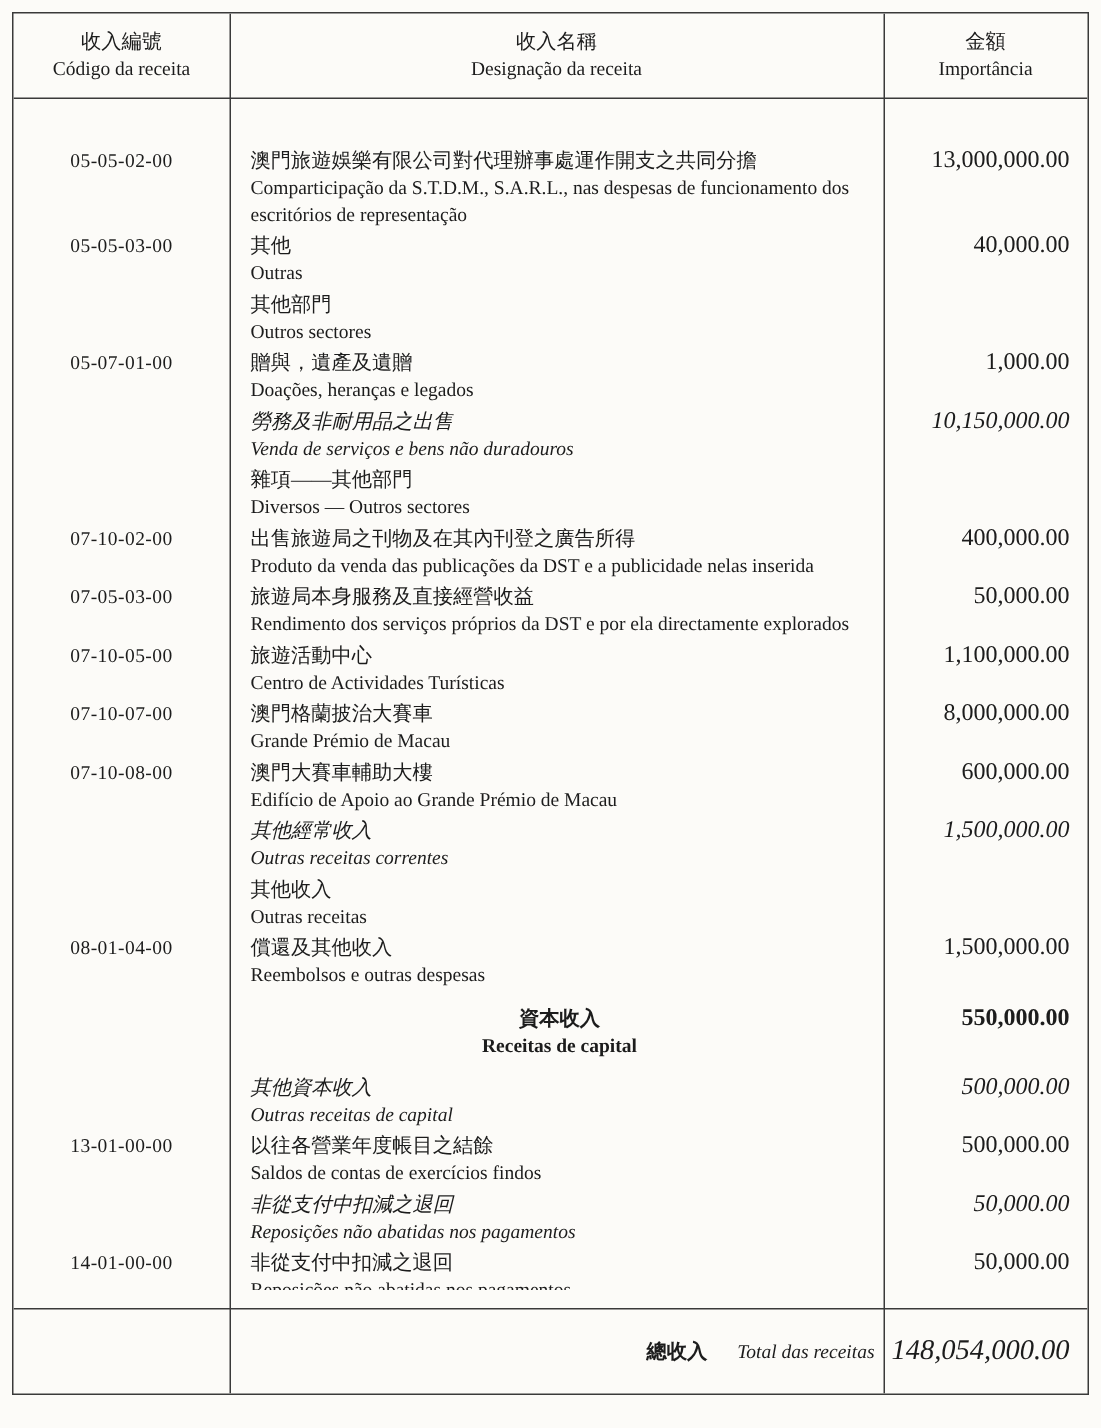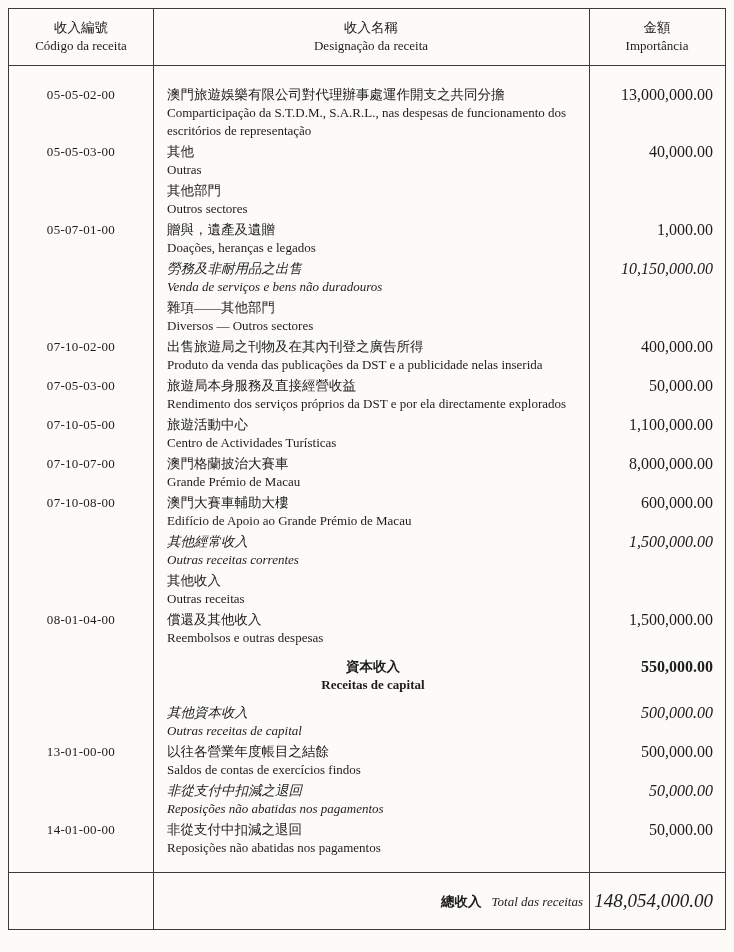--- a/index.html
+++ b/index.html
@@ -9,21 +9,21 @@
     font-family:"Liberation Serif","DejaVu Serif",serif;
     color:#1c1c1c;
   }
   .page{
     width:734px;height:952px;background:#fcfbf8;
     position:relative;padding:8px;box-sizing:border-box;
   }
   .doc-table{
     position:relative;width:718px;height:922px;
     border:1px solid #3a3a3a;box-sizing:border-box;
-    display:flex;flex-direction:column;overflow:hidden;
+    display:flex;flex-direction:column;overflow:hidden;gap:12px;
   }
   .vline{position:absolute;top:0;bottom:0;width:1px;background:#3a3a3a;}
   .vline.v1{left:144px;}
   .vline.v2{left:580px;}
   .section{display:flex;}
   .header{height:56px;border-bottom:1px solid #3a3a3a;align-items:center;flex:0 0 auto;}
   .header .cell{text-align:center;}
   .header .col-desc{padding:0;}
   .tbody{flex:1 1 auto;display:flex;flex-direction:column;padding-top:20px;overflow:hidden;}
   .total{height:56px;border-top:1px solid #3a3a3a;align-items:center;flex:0 0 auto;}
@@ -33,21 +33,21 @@
   .zh{font-size:13.5px;line-height:18px;}
   .pt{font-size:13px;line-height:18px;}
   .row{display:flex;margin-bottom:3px;align-items:flex-start;}
   .row .col-code{text-align:center;font-size:13px;line-height:18px;letter-spacing:.3px;}
   .row .col-amt{font-size:16px;line-height:18px;}
   .row.italic .col-desc,.row.italic .col-amt{font-style:italic;}
   .row.bold-center{font-weight:bold;margin:8px 0 10px;}
   .row.bold-center .col-desc{text-align:center;}
   .total .col-desc{text-align:right;padding-right:6px;}
   .total-zh{font-weight:bold;font-size:13.5px;}
-  .total-pt{font-style:italic;font-size:13px;margin-left:6px;}
+  .total-pt{font-style:italic;font-size:13px;margin-left:16px;}
   .total .col-amt{font-style:italic;font-size:19px;}
 </style>
 </head>
 <body>
 
 <div class="page">
   <div class="doc-table">
     <div class="vline v1"></div>
     <div class="vline v2"></div>
 

